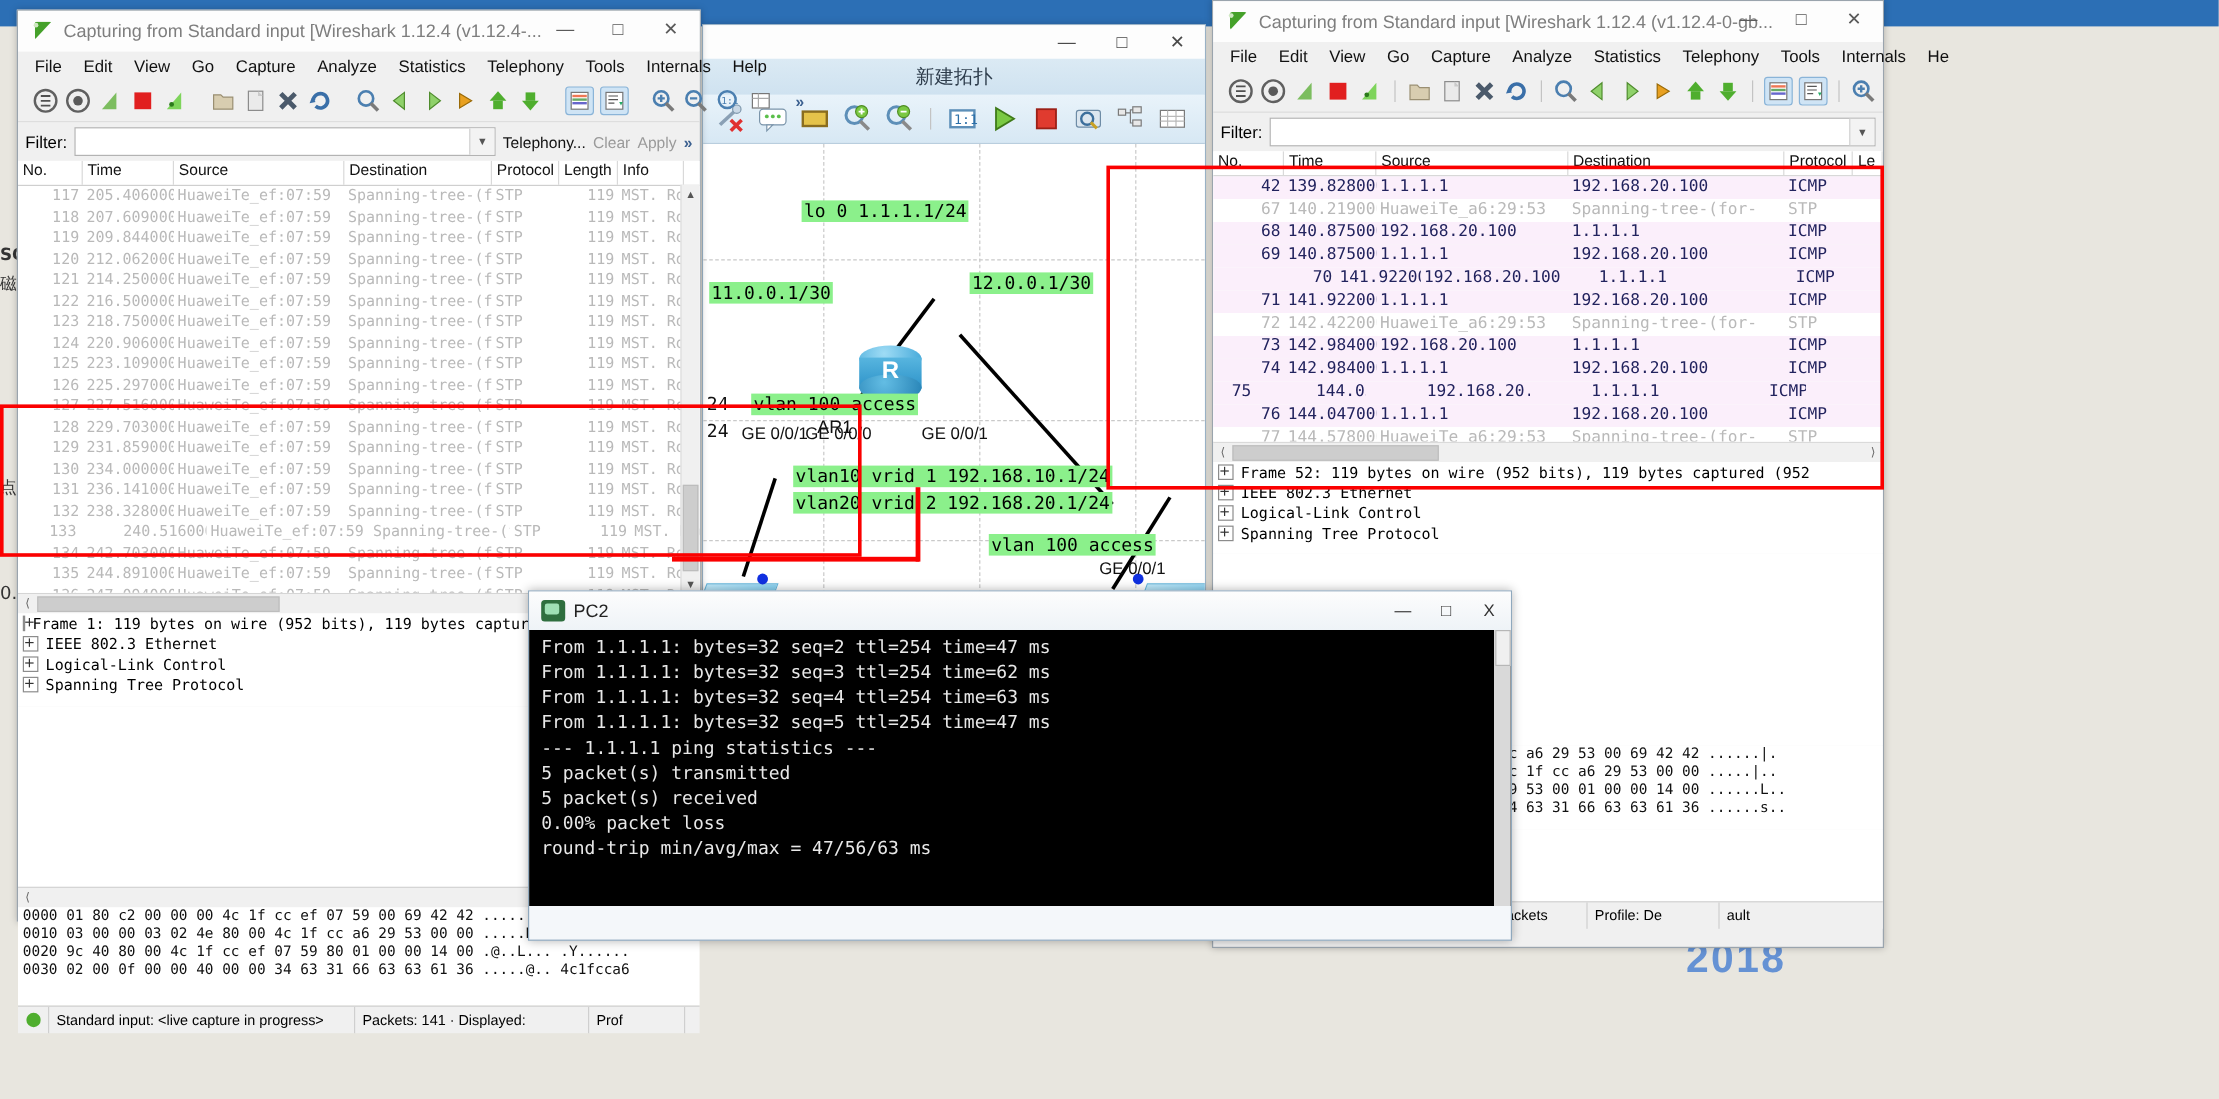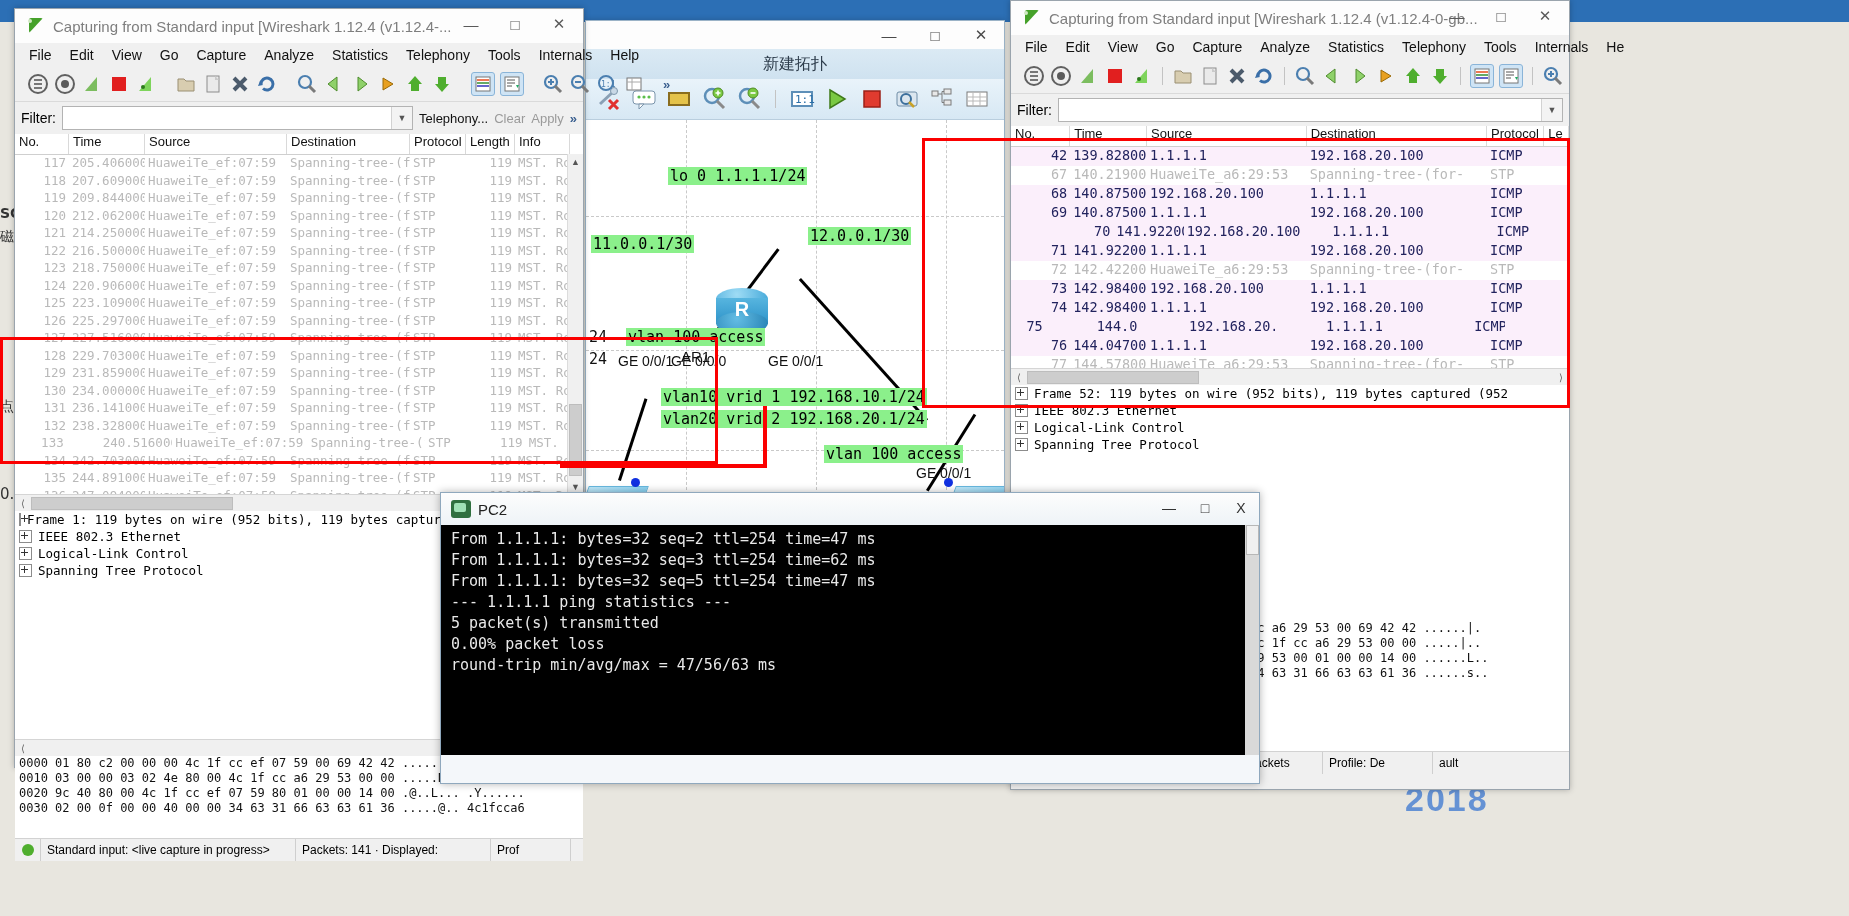--- a/index.html
+++ b/index.html
@@ -918,24 +918,26 @@
     <span class="nm">PC2</span>
     <span class="wbtns">
       <span class="wbtn">—</span>
       <span class="wbtn">□</span>
       <span class="wbtn">X</span>
     </span>
   </div>
   <div class="term" style="height:226px;">
     <div>From 1.1.1.1: bytes=32 seq=2 ttl=254 time=47 ms</div>
     <div>From 1.1.1.1: bytes=32 seq=3 ttl=254 time=62 ms</div>
+    <div>From 1.1.1.1: bytes=32 seq=4 ttl=254 time=63 ms</div>
     <div>From 1.1.1.1: bytes=32 seq=5 ttl=254 time=47 ms</div>
     <div></div>
     <div>--- 1.1.1.1 ping statistics ---</div>
     <div>  5 packet(s) transmitted</div>
+    <div>  5 packet(s) received</div>
     <div>  0.00% packet loss</div>
     <div>  round-trip min/avg/max = 47/56/63 ms</div>
     <div></div>
     <div class="sb">
         <div class="t"></div>
       </div>
   </div>
 </div>
 
 </body></html>

